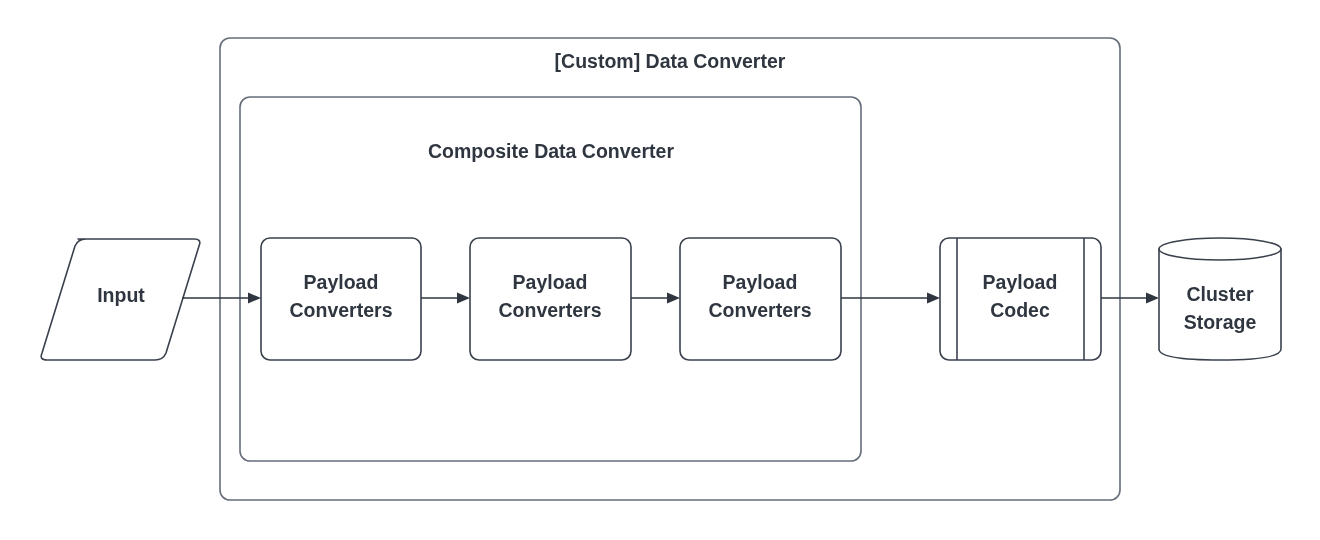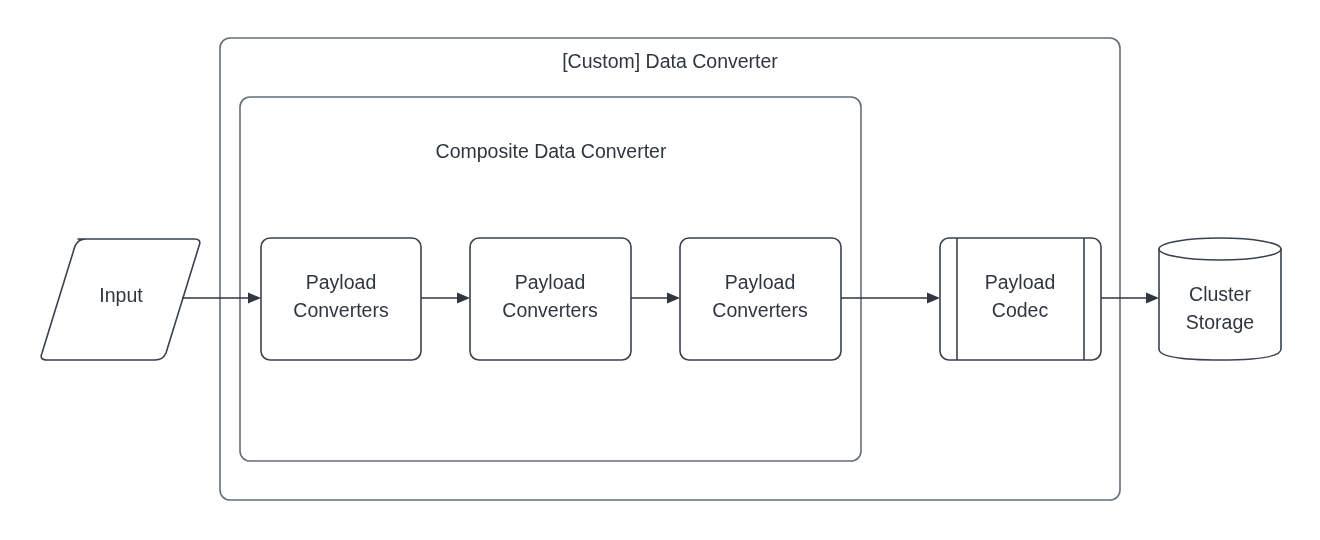--- a/index.html
+++ b/index.html
@@ -11,20 +11,21 @@
     width: 1320px;
     height: 540px;
     font-family: "Liberation Sans", sans-serif;
     overflow: hidden;
   }
   #diagram-root {
     position: relative;
     width: 1320px;
     height: 540px;
     background: #ffffff;
+    font-weight: bold;
   }
   svg#diagram-canvas {
     display: block;
     width: 1320px;
     height: 540px;
   }
   .shape-outline {
     fill: #ffffff;
     stroke: #666e7a;
     stroke-width: 1.6;

